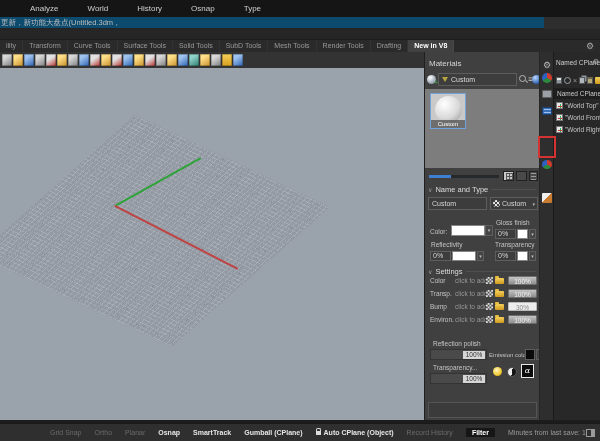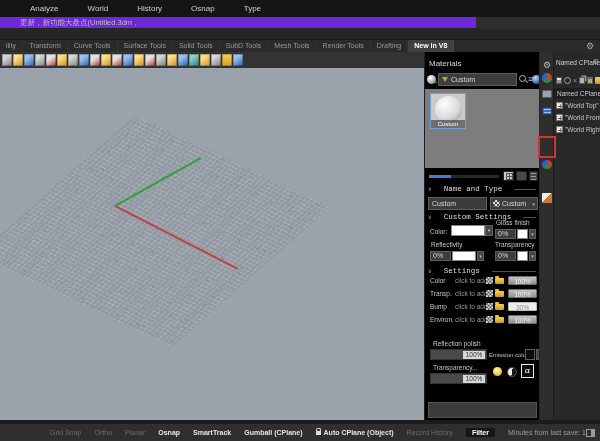--- a/index.html
+++ b/index.html
@@ -4,22 +4,22 @@
 <style>
   *{box-sizing:border-box;margin:0;padding:0;}
   html,body{background:#555;}
   #app{position:relative;width:600px;height:441px;background:#2e2e2e;overflow:hidden;
        font-family:"Liberation Sans",sans-serif;-webkit-font-smoothing:antialiased;}
 
   
   .menubar{position:absolute;left:0;top:0;width:600px;height:17px;background:#151515;
            display:flex;align-items:center;padding-left:30px;gap:29px;}
   .mi{font-size:8px;color:#cfcfcf;cursor:default;}
-  .cmd1{position:absolute;left:0;top:17px;width:476px;height:12px;background:#6d28d9;
-        border-bottom:1px solid #242424;display:flex;align-items:center;padding-left:20px;}
+  .cmd1{position:absolute;left:0;top:17px;width:544px;height:12px;background:#0c4a6e;
+        border-bottom:1px solid #242424;display:flex;align-items:center;padding-left:1px;}
   .cmd1 span{font-size:7.5px;color:#bdbdbd;white-space:nowrap;}
   .cmd2{position:absolute;left:0;top:29px;width:600px;height:11px;background:#262626;
         border-bottom:1px solid #1d1d1d;}
   .tabrow{position:absolute;left:0;top:40px;width:600px;height:12px;background:#2a2a2a;
           display:flex;align-items:stretch;}
   .tab{font-size:7px;color:#989898;line-height:12px;padding:0 6px;white-space:nowrap;
        border-right:1px solid rgba(255,255,255,0.04);}
   .tab.active{background:#414141;color:#fff;font-weight:bold;}
   .tab-gear{position:absolute;right:6px;top:0;font-size:9px;line-height:12px;color:#a8a8a8;}
   .iconrow{position:absolute;left:0;top:52px;width:600px;height:16px;background:#333;
@@ -40,21 +40,21 @@
         background-image:
           repeating-linear-gradient(25.3deg, rgba(178,185,193,.6) 0 .6px, transparent .6px 4px),
           repeating-linear-gradient(138.5deg, rgba(178,185,193,.6) 0 .6px, transparent .6px 4px),
           repeating-linear-gradient(25.3deg, rgba(108,116,126,.45) 0 .7px, transparent .7px 24px),
           repeating-linear-gradient(138.5deg, rgba(108,116,126,.45) 0 .7px, transparent .7px 24px);}
   .axis{position:absolute;height:1.5px;transform-origin:0 50%;}
   .axis-y{left:115px;top:137px;width:98px;background:#2fa33a;transform:rotate(-29.2deg);}
   .axis-x{left:115px;top:137px;width:138px;background:#c04343;transform:rotate(27.1deg);}
 
   
-  .mat{position:absolute;left:424px;top:52px;width:115px;height:368px;background:#000000;
+  .mat{position:absolute;left:424px;top:52px;width:115px;height:368px;background:#404040;
        border-left:1px solid #1f1f1f;}
   .p-title{position:absolute;left:4px;top:7px;font-size:8px;color:#d5d5d5;}
   .sphere-add{position:absolute;left:2px;top:23px;width:9px;height:9px;border-radius:50%;
               background:radial-gradient(circle at 35% 30%,#fefefe,#9aa7b4 65%,#5c6a77);}
   .sphere-add i{position:absolute;right:-2px;bottom:-2px;font-style:normal;font-size:7px;color:#3fae49;line-height:6px;}
   .searchbox{position:absolute;left:13px;top:21px;width:79px;height:13px;background:#3d3d3d;
              border:1px solid #5c5c5c;display:flex;align-items:center;gap:3px;padding-left:3px;}
   .funnel{width:0;height:0;border-left:3px solid transparent;border-right:3px solid transparent;
           border-top:5px solid #b5a642;}
   .searchbox span{font-size:7px;color:#ddd;}
@@ -74,21 +74,21 @@
   .slider-fill{position:absolute;left:0;top:0;width:22px;height:3px;background:#3f7fd2;}
   .vbtn{position:absolute;top:119px;width:11px;height:10px;border:1px solid #202020;}
   .vb1{left:78px;background:#c9c9c9;
        background-image:repeating-linear-gradient(#555 0 1px,transparent 1px 3px),
                         repeating-linear-gradient(90deg,#555 0 1px,transparent 1px 3px);background-size:7px 7px;background-position:2px 1px;background-repeat:no-repeat;}
   .vb2{left:91px;background:#4a4a4a;}
   .vb3{left:104px;width:9px;background:#4a4a4a;
        background-image:repeating-linear-gradient(#9a9a9a 0 1px,transparent 1px 3px);
        background-size:5px 7px;background-position:1px 1px;background-repeat:no-repeat;}
 
-  .sec{position:absolute;left:0;width:113px;height:12px;display:flex;align-items:center;gap:12px;padding-left:3px;font-family:Liberation Mono, monospace;}
+  .sec{position:absolute;left:0;width:113px;height:12px;display:flex;align-items:center;gap:3px;padding-left:3px;}
   .sec .car{font-size:6px;color:#9a9a9a;}
   .sec .st{font-size:7.5px;color:#dcdcdc;white-space:nowrap;}
   .sec .rule{flex:1;border-top:1px solid #505050;margin-right:2px;}
   .sec-nat{top:131px;} .sec-cs{top:159px;} .sec-tx{top:213px;} .sec-adv{top:276px;} .sec-notes{top:339px;}
 
   .fld{background:#3c3c3c;border:1px solid #5e5e5e;color:#d8d8d8;font-size:7px;}
   .name-fld{position:absolute;left:3px;top:145px;width:59px;height:13px;line-height:11px;padding-left:3px;}
   .type-dd{position:absolute;left:65px;top:145px;width:48px;height:13px;display:flex;align-items:center;gap:2px;padding:0 2px;}
   .chkball{width:7px;height:7px;border-radius:50%;flex:0 0 auto;
            background-image:repeating-conic-gradient(#e8e8e8 0% 25%,#4a4a4a 25% 50%);background-size:4px 4px;}
@@ -285,25 +285,20 @@
       <span class="st">Name and Type</span>
       <span class="rule"></span>
     </div>
     <div class="fld name-fld">Custom</div>
     <div class="fld type-dd">
       <span class="chkball"></span>
       <b>Custom</b>
       <span class="dd-ar">▾</span>
     </div>
 
-    <div class="sec sec-cs">
-      <span class="car">∨</span>
-      <span class="st">Custom Settings</span>
-      <span class="rule"></span>
-    </div>
     <span class="lbl lbl-color">Color:</span>
     <div class="sw sw-color"></div>
     <div class="ar ar-color">▾</div>
     <span class="lbl lbl-gloss">Gloss finish</span>
     <div class="fld vb vb-gloss">0%</div>
     <div class="sw sw-gloss"></div>
     <div class="ar ar-gloss">▾</div>
     <span class="lbl lbl-refl">Reflectivity</span>
     <div class="fld vb vb-refl">0%</div>
     <div class="sw sw-refl"></div>

